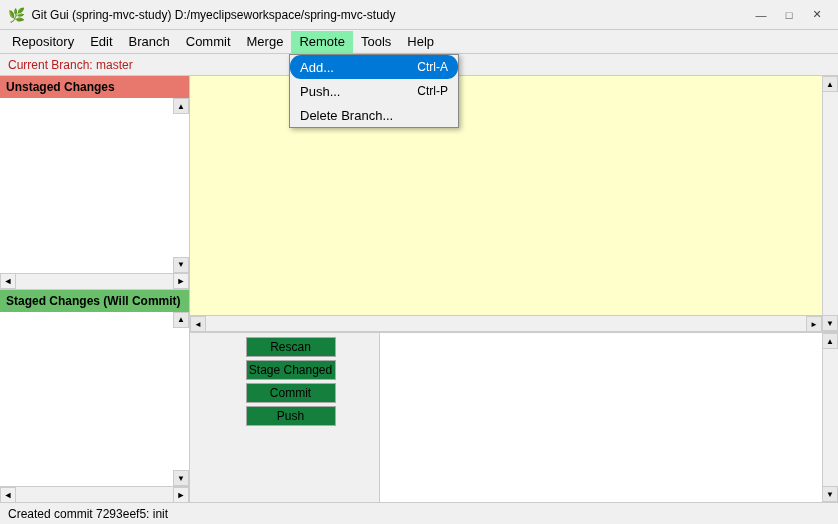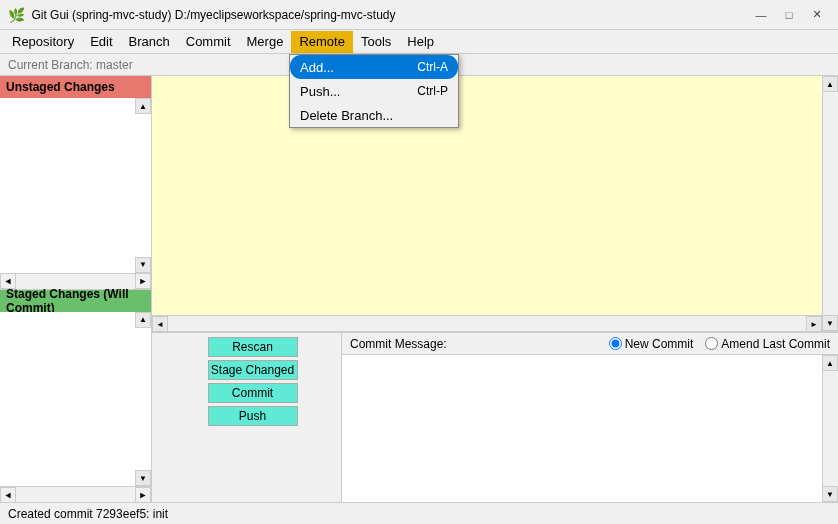--- a/index.html
+++ b/index.html
@@ -63,39 +63,39 @@
       padding: 2px 8px;
       cursor: pointer;
       height: 22px;
       display: flex;
       align-items: center;
       font-size: 13px;
       color: #000;
       position: relative;
     }
     .menu-item.active {
-      background: #eab308;
+      background: #86efac;
     }
     .current-branch {
       height: 22px;
       display: flex;
       align-items: center;
       padding: 0 8px;
       font-size: 12px;
-      color: #737373;
+      color: #b91c1c;
       background: #f0f0f0;
       border-bottom: 1px solid #ccc;
     }
     .main-area {
       display: flex;
       flex-direction: row;
       height: calc(524px - 30px - 24px - 22px - 22px);
     }
     .left-panel {
-      width: 152px;
+      width: 190px;
       display: flex;
       flex-direction: column;
       border-right: 1px solid #ccc;
     }
     .panel-section {
       flex: 1;
       display: flex;
       flex-direction: column;
       border-bottom: 1px solid #ccc;
     }
@@ -178,21 +178,21 @@
       flex-direction: column;
       align-items: center;
       padding: 4px;
       gap: 3px;
       border-right: 1px solid #ccc;
       background: #f0f0f0;
     }
     .commit-btn {
       width: 90px;
       height: 20px;
-      background: #5eead4;
+      background: #15803d;
       border: 1px solid #aaa;
       cursor: pointer;
       font-size: 12px;
       display: flex;
       align-items: center;
       justify-content: center;
       margin-left: 12px;
     }
     .commit-right {
       flex: 1;
@@ -387,33 +387,20 @@
     <div class="bottom-area">
 
       <div class="commit-buttons">
         <button class="commit-btn">Rescan</button>
         <button class="commit-btn">Stage Changed</button>
         <button class="commit-btn">Commit</button>
         <button class="commit-btn">Push</button>
       </div>
 
       <div class="commit-right">
-        <div class="commit-msg-header">
-          <span>Commit Message:</span>
-          <div class="radio-group">
-            <label class="radio-label">
-              <input type="radio" name="commit-type" checked="" style="">
-              <span>New Commit</span>
-            </label>
-            <label class="radio-label" style="margin-left:8px;">
-              <input type="radio" name="commit-type" style="">
-              <span>Amend Last Commit</span>
-            </label>
-          </div>
-        </div>
         <div class="commit-msg-area">
           <textarea style="width: calc(100% - 16px); height: 100%; border: none; resize: none; font-size: 12px; padding: 4px;"></textarea>
           <div class="commit-msg-scrollbar">
             <div style="position:absolute;top:0;right:0;width:16px;height:16px;background:#e8e8e8;border:1px solid #ccc;display:flex;align-items:center;justify-content:center;font-size:8px;">▲</div>
             <div style="position:absolute;bottom:0;right:0;width:16px;height:16px;background:#e8e8e8;border:1px solid #ccc;display:flex;align-items:center;justify-content:center;font-size:8px;">▼</div>
           </div>
         </div>
       </div>
     </div>
   </div>

